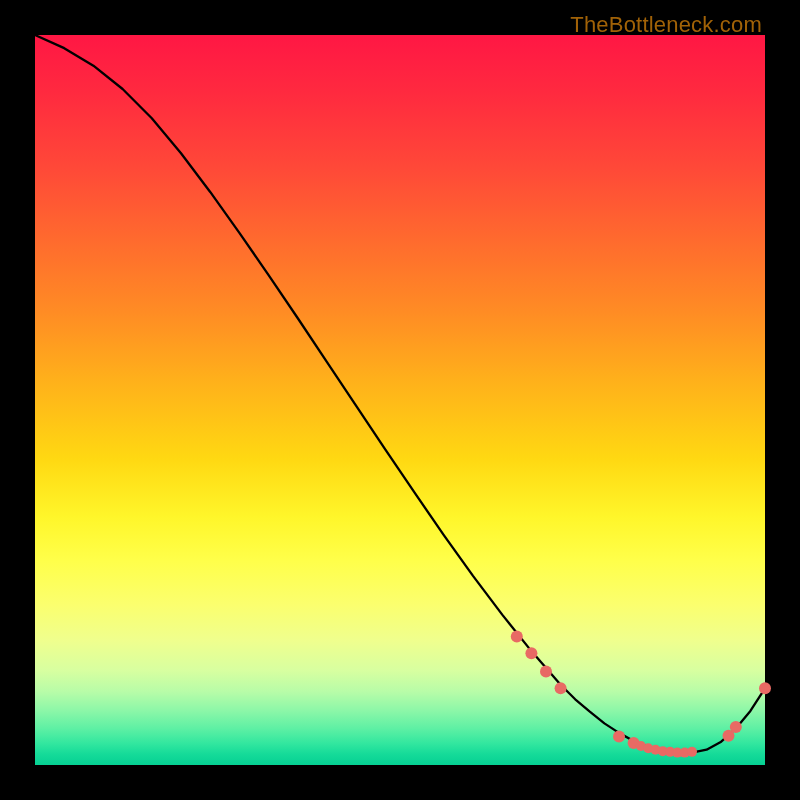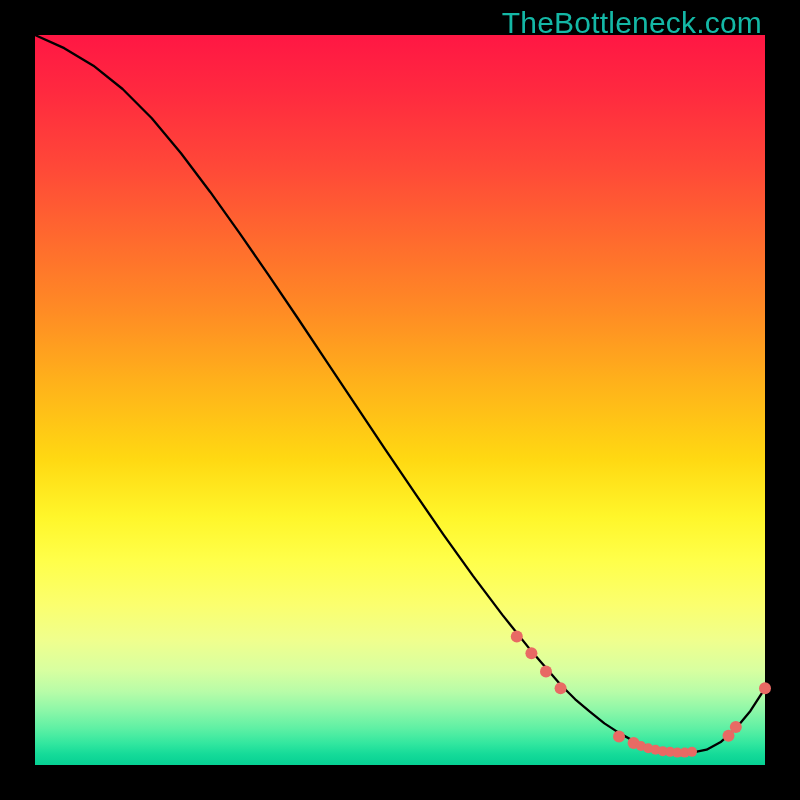--- a/index.html
+++ b/index.html
@@ -40,24 +40,24 @@
       #b7fca8 90%,
       #8df7a8 92.5%,
       #5ef0a4 95%,
       #33e79f 97%,
       #15db99 98.5%,
       #06d093 100%
     );
   }
   .watermark {
     position: absolute;
-    top: 6px;
+    top: 12px;
     right: 38px;
-    color: #14b8a6;
-    font-size: 30px;
+    color: #a16207;
+    font-size: 22px;
     font-weight: 500;
     letter-spacing: 0.2px;
     user-select: none;
   }
   svg.curve {
     position: absolute;
     left: 0;
     top: 0;
     width: 730px;
     height: 730px;

